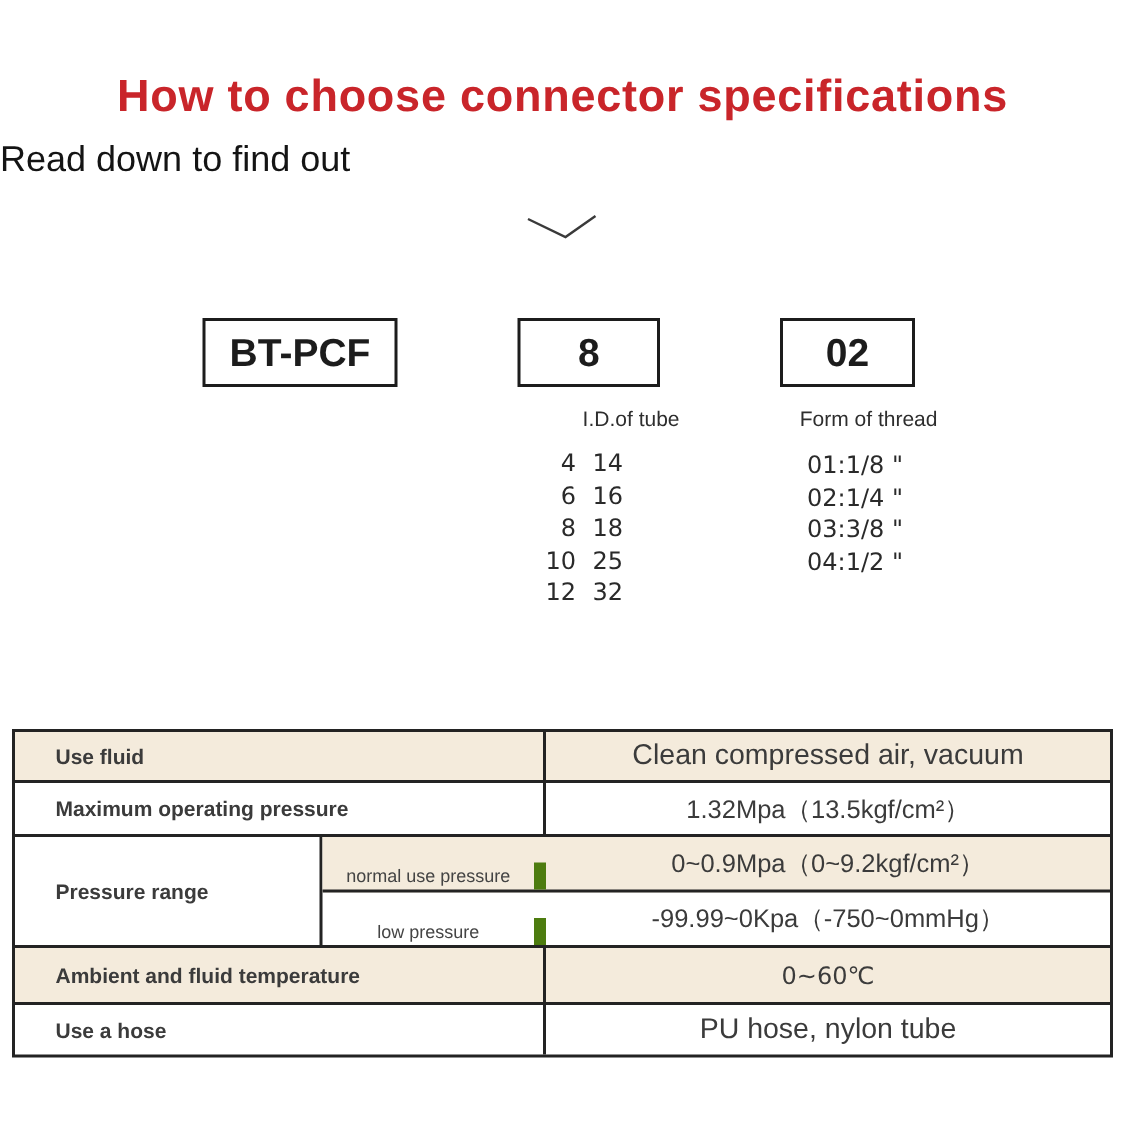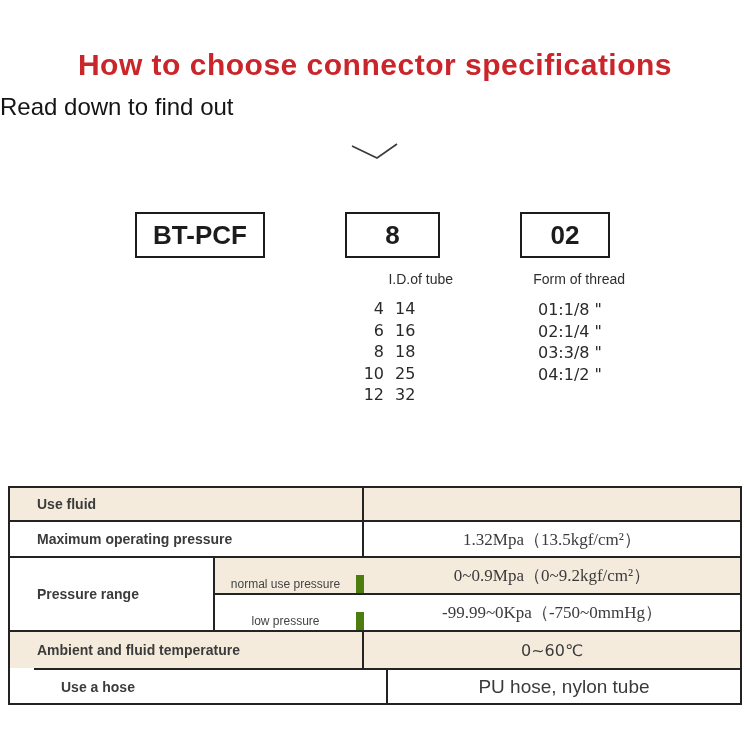--- a/index.html
+++ b/index.html
@@ -42,23 +42,23 @@
   }
   .srow { display:flex; border-top:2px solid #232323; }
   .srow:first-child { border-top:none; }
   .beige { background:#f4ebdc; }
   .label-cell {
     width:354px; box-sizing:border-box; padding-left:27px; border-right:2px solid #232323;
     display:flex; align-items:center; font-size:14px;font-weight:bold;
   }
   .value-cell { flex:1; display:flex; align-items:center; justify-content:center; text-align:center; }
   .v19 { font-size:19px; }
-  .v17 { font-size:17px; font-family:Liberation Serif, serif;border-radius:12px; }
+  .v17 { font-size:17px; font-family:Liberation Sans, sans-serif;border-radius:12px; }
   .v16 { font-size:16px; font-family:"DejaVu Sans", sans-serif; }
-  .h1 { height:32px; } .h2 { height:34px; } .h4 { height:36px; } .h5 { height:33px;margin-left:24px; }
+  .h1 { height:32px; } .h2 { height:34px; } .h4 { height:36px; } .h5 { height:33px; }
   .pressure-row { height:72px; }
   .pressure-label { width:205px; }
   .sub-rows { flex:1; display:flex; flex-direction:column; }
   .sub-row { display:flex; height:35px; }
   .sub-row.first { border-bottom:2px solid #232323; }
   .sub-label-cell {
     width:149px; box-sizing:border-box; border-right:8px solid #4d7c0f;
     display:flex; align-items:center; justify-content:center; font-size:12px; color:#444;margin-top:17px;
   }
 </style>
@@ -107,20 +107,21 @@
 <div class="thread-list">
   <div>01:1/8 "</div>
   <div>02:1/4 "</div>
   <div>03:3/8 "</div>
   <div>04:1/2 "</div>
 </div>
 
 <div class="spec-table">
   <div class="srow beige h1">
     <div class="label-cell">Use fluid</div>
+    <div class="value-cell v19">Clean compressed air, vacuum</div>
   </div>
   <div class="srow h2">
     <div class="label-cell">Maximum operating pressure</div>
     <div class="value-cell v17">1.32Mpa（13.5kgf/cm²）</div>
   </div>
   <div class="srow pressure-row">
     <div class="label-cell pressure-label">Pressure range</div>
     <div class="sub-rows">
       <div class="sub-row first beige">
         <div class="sub-label-cell">normal use pressure</div>

